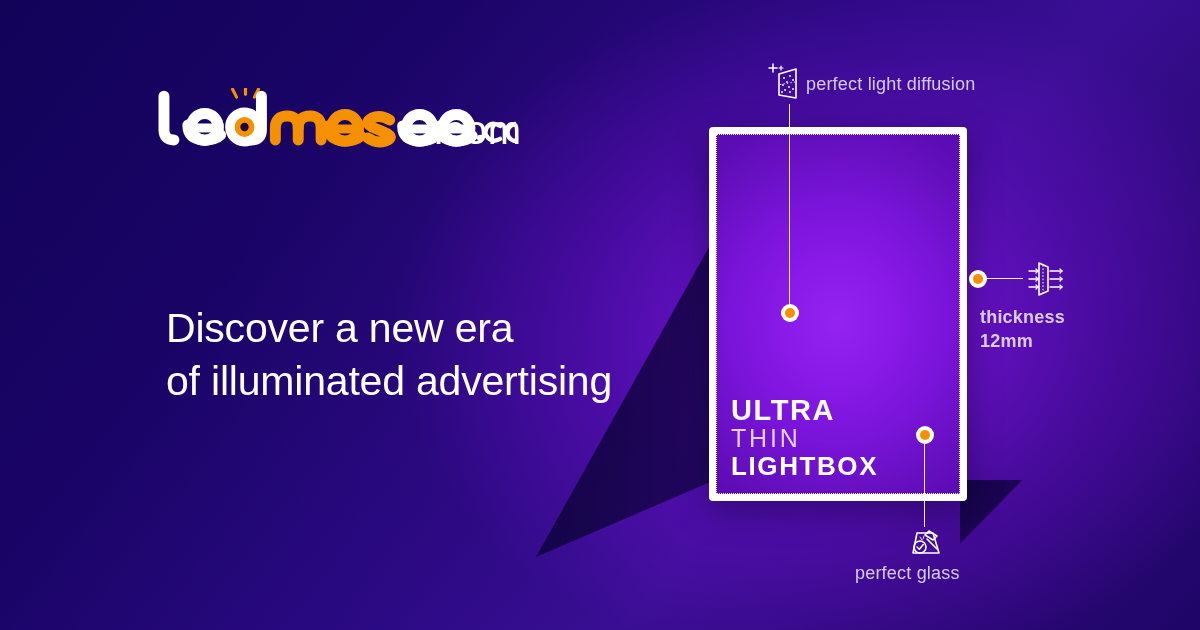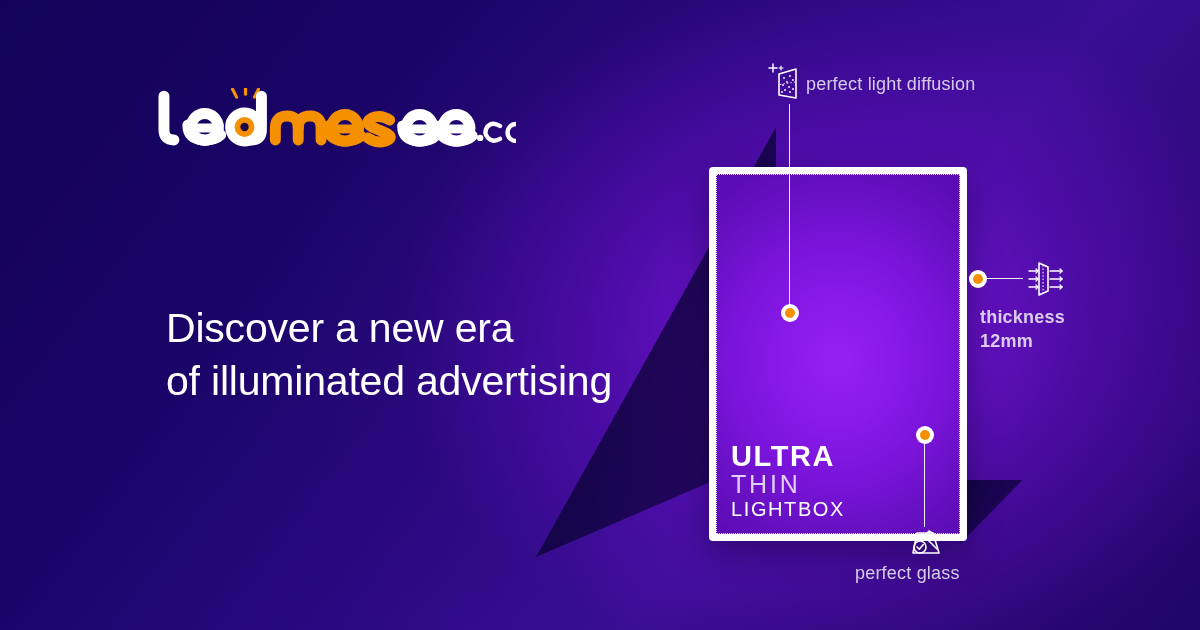--- a/index.html
+++ b/index.html
@@ -62,21 +62,20 @@
 
   
   .lightbox {
     position:absolute;
     left:709px; top:127px;
     width:258px; height:374px;
     background:#ffffff;
     border-radius:4px;
     padding:7px;
     box-shadow:0 10px 34px rgba(5,0,35,0.42);
-    margin-top:40px;
   }
   .lightbox-face {
     position:relative;
     width:100%; height:100%;
     border:1px dotted rgba(255,255,255,0.92);
     background:
       radial-gradient(ellipse 190px 210px at 50% 52%, #9423f2 0%, #8a1ae8 28%, #7a14da 56%, #6710c2 82%, #5c0cb4 100%);
     overflow:hidden;
   }
   .lightbox-caption {
@@ -95,22 +94,22 @@
     display:block;
     color:rgba(255,255,255,0.80);
     font-size:25px;
     font-weight:300;
     letter-spacing:2.8px;
     margin-top:1px;
   }
   .cap-lightbox {
     display:block;
     color:#ffffff;
-    font-size:20px;
-    font-weight:400;
+    font-size:26px;
+    font-weight:700;
     letter-spacing:1.6px;
     margin-top:2px;
   }
 
   
   .ann-label {
     position:absolute;
     color:rgba(255,255,255,0.78);
     font-size:18px;
     font-weight:400;
@@ -219,20 +218,21 @@
       </g>
 
       <g>
         <circle cx="324" cy="50" r="3.2" fill="#ffffff"></circle>
         <path d="M344 38 Q336 33 331 39 Q327 45 332 50 Q337 55 344 51" fill="none" stroke="#ffffff" stroke-width="4.4" stroke-linecap="round"></path>
         <circle cx="360" cy="44.5" r="8.5" fill="none" stroke="#ffffff" stroke-width="4.4"></circle>
       </g>
     </svg>
   </div>
 
+  <div style="position:absolute;left:433px;top:108px;color:#ffffff;font-size:40px;font-weight:300;letter-spacing:0.5px;">.com</div>
 
   <div class="headline">Discover a new era
 of illuminated advertising</div>
 
   <div class="lightbox">
     <div class="lightbox-face">
       <div class="lightbox-caption">
         <span class="cap-ultra">ULTRA</span>
         <span class="cap-thin">THIN</span>
         <span class="cap-lightbox">LIGHTBOX</span>

